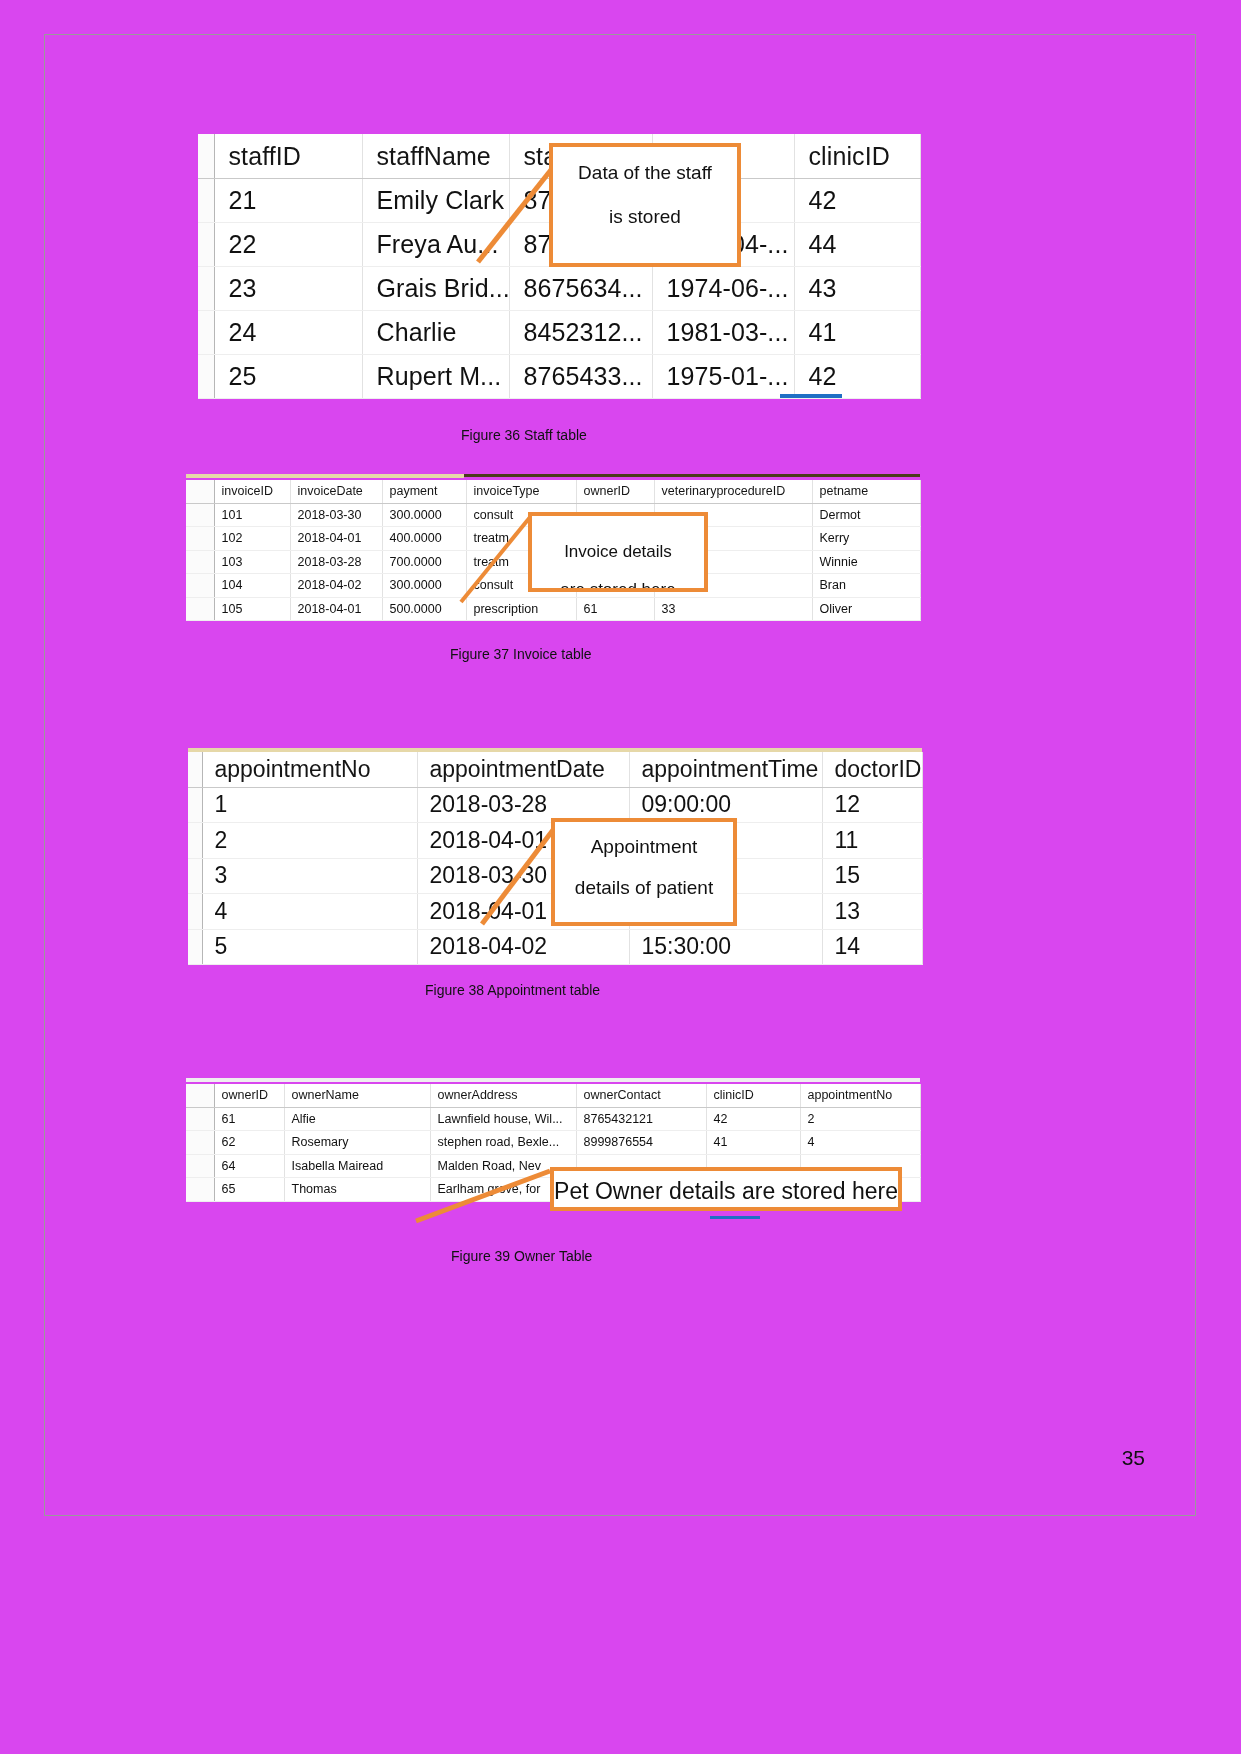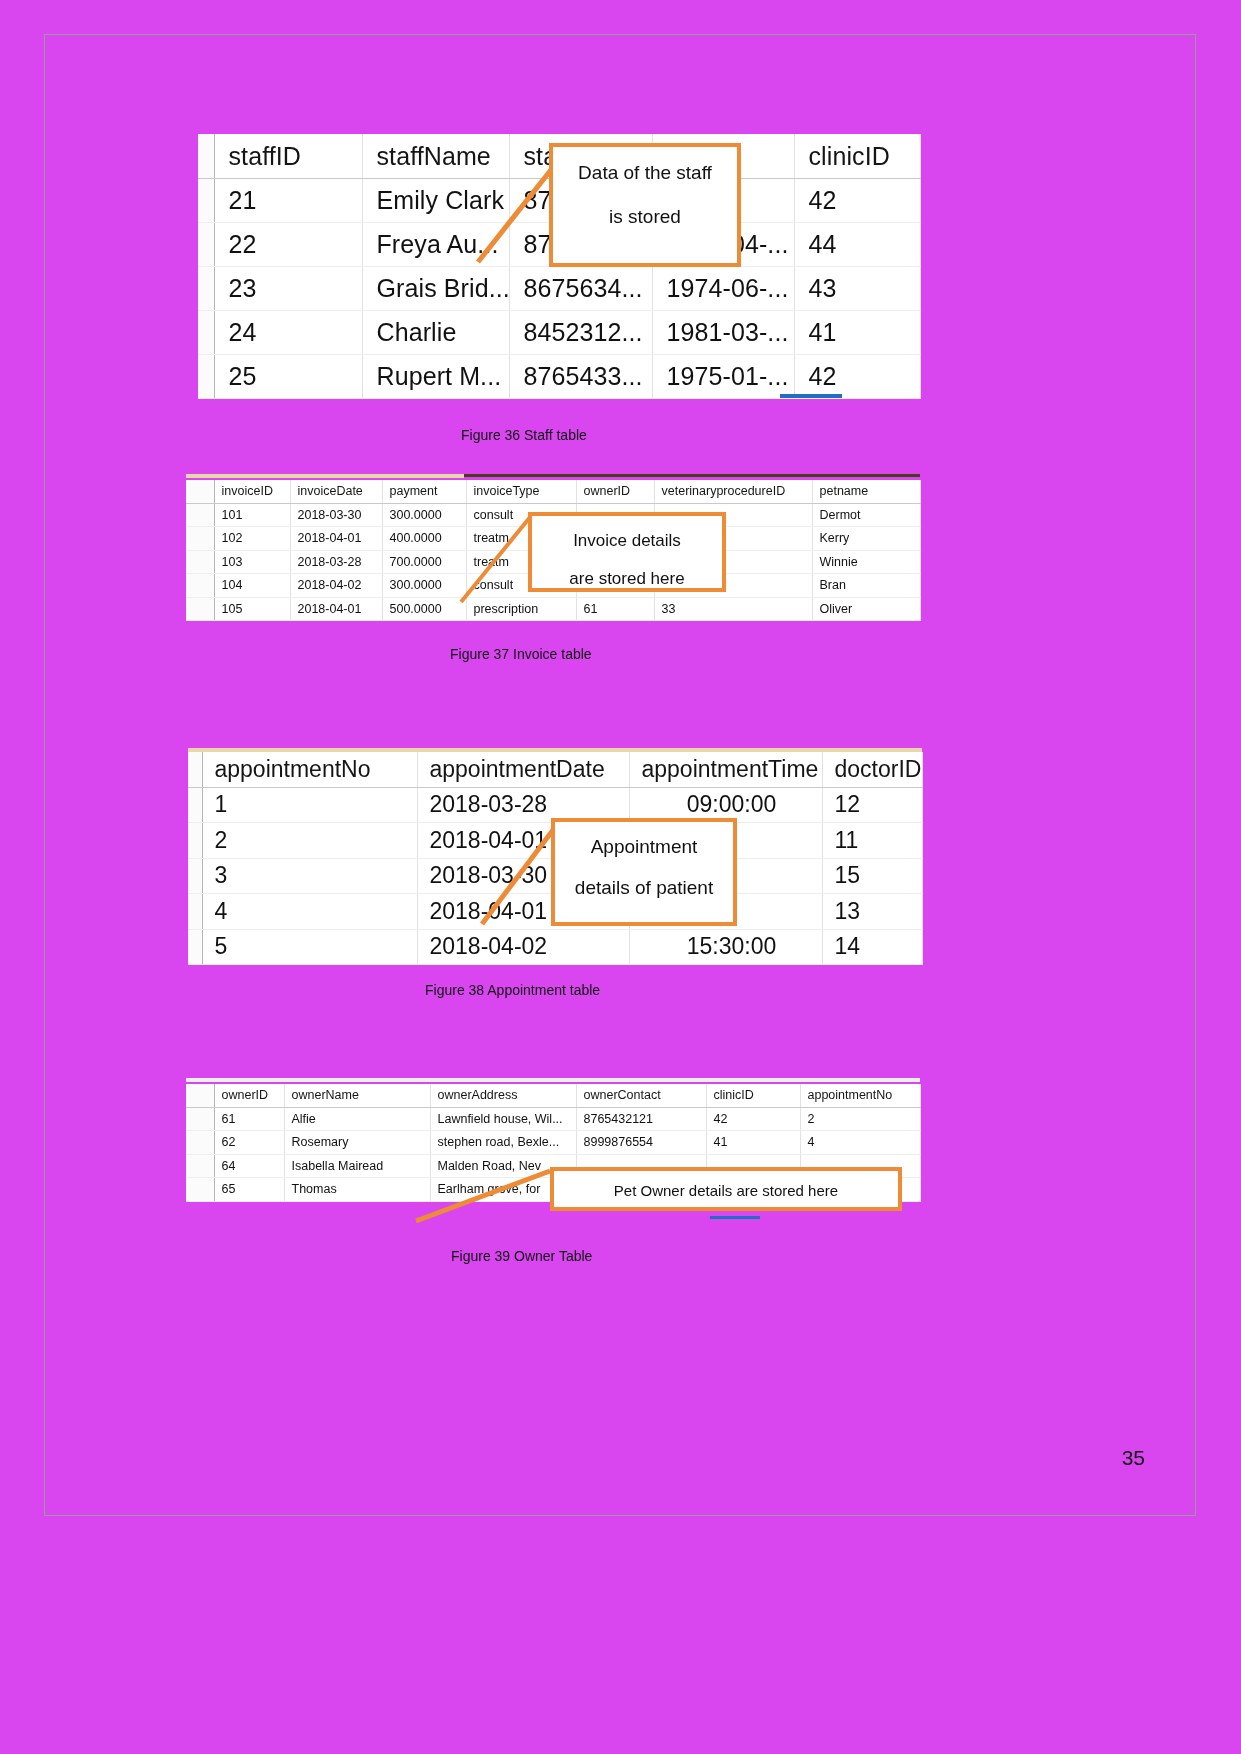--- a/index.html
+++ b/index.html
@@ -80,21 +80,21 @@
   .t-invoice .gutter { padding: 0; }
 
   
   .t-appt { left: 188px; top: 752px; width: 734px; }
   .t-appt th, .t-appt td {
     font-size: 23px;
     height: 34.5px;
     padding: 0 0 0 12px;
   }
   .t-appt .gutter { padding: 0; }
-  .t-appt .ctr { text-align: center; padding-left: 12px; }
+  .t-appt .ctr { text-align: left; padding-left: 12px; }
 
   
   .t-owner { left: 186px; top: 1084px; width: 734px; }
   .t-owner th, .t-owner td {
     font-size: 12.5px;
     height: 22.5px;
     padding: 0 0 0 7px;
   }
   .t-owner .gutter { padding: 0; }
   .owner-underline {
@@ -130,34 +130,34 @@
     display: block;
     white-space: nowrap;
   }
   .c-staff {
     left: 549px; top: 143px; width: 192px; height: 124px;
     font-size: 19px;
     line-height: 44px;
     padding-top: 4px;
   }
   .c-invoice {
-    left: 528px; top: 512px; width: 198px; height: 80px;
+    left: 528px; top: 512px; width: 180px; height: 80px;
     font-size: 17px;
     line-height: 38px;
-    padding-top: 6px;
+    padding-top: 17px;
   }
   .c-appt {
     left: 551px; top: 818px; width: 186px; height: 108px;
     font-size: 19px;
     line-height: 41px;
     padding-top: 4px;
   }
   .c-owner {
     left: 550px; top: 1167px; width: 352px; height: 44px;
-    font-size: 15px;
+    font-size: 23px;
     line-height: 36px;
     padding-top: 2px;
   }
 
   
   .leader { position: absolute; z-index: 5; }
 
   
   .caption {
     position: absolute;

